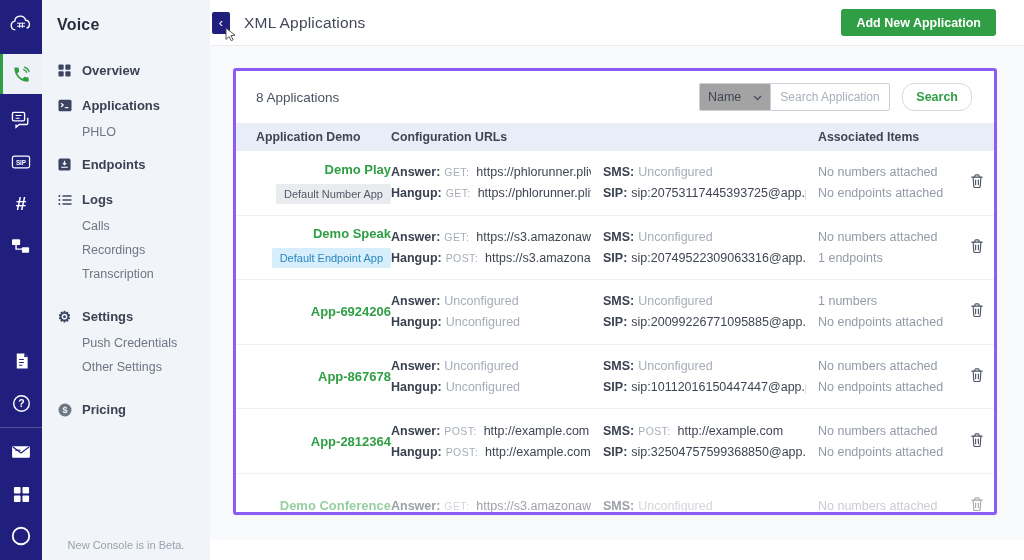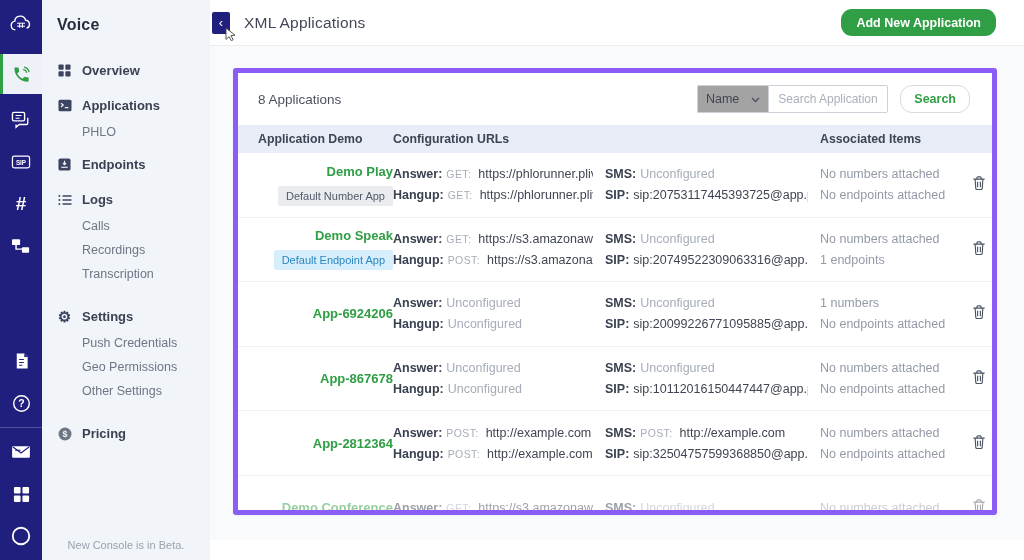--- a/index.html
+++ b/index.html
@@ -29,24 +29,24 @@
   .gap-lg { margin-top:16px; }
   .gear-glyph { font-size:15px; color:#3d4461; line-height:1; }
   .sidebar-footer { position:absolute; bottom:9px; left:0; right:0; text-align:center; font-size:11px; color:#9aa2ae; }
 
   
   .main { flex:1; display:flex; flex-direction:column; min-width:0; }
   .main-header { height:46px; background:#fff; border-bottom:1px solid #e9edf2; display:flex; align-items:center; padding:0 28px 0 2px; flex-shrink:0; }
   .collapse-btn { width:18px; height:22px; background:#211f7d; color:#fff; border:none; border-radius:2px; font-size:13px; line-height:1; display:flex; align-items:center; justify-content:center; margin-right:14px; position:relative; cursor:pointer; }
   .cursor-overlay { position:absolute; right:-7px; bottom:-9px; }
   .page-title { font-size:15.5px; font-weight:500; color:#424857; letter-spacing:.2px; }
-  .add-btn { margin-left:auto; background:#2f9e44; color:#fff; border:none; border-radius:11px; height:27px; padding:0 15px; font-size:12.5px; font-weight:600; cursor:pointer; }
+  .add-btn { margin-left:auto; background:#2f9e44; color:#fff; border:none; border-radius:3px; height:27px; padding:0 15px; font-size:12.5px; font-weight:600; cursor:pointer; }
 
   .content { flex:1; padding:22px 27px 0 23px; background:#f8fafc; }
-  .card { background:#fff; border:5px solid #8b5cf6; border-radius:3px; height:447px; overflow:hidden; box-shadow:0 1px 2px rgba(27,31,54,.05); }
+  .card { background:#fff; border:3px solid #8b5cf6; border-radius:3px; height:447px; overflow:hidden; box-shadow:0 1px 2px rgba(27,31,54,.05); }
   .main-footer { height:20px; background:#fff; }
 
   .card-top { height:52px; display:flex; align-items:center; padding:0 22px 0 20px; }
   .count-label { font-size:13.5px; color:#4b5260; }
   .controls { margin-left:auto; display:flex; align-items:center; }
   .field-select { height:28px; background:#a3a3a3; border:1px solid #ccd1d9; border-right:none; border-radius:2px 0 0 2px; display:flex; align-items:center; padding:0 8px; font-size:12.5px; color:#3f4552; gap:12px; cursor:pointer; }
   .search-input { height:28px; width:120px; border:1px solid #ccd1d9; border-radius:0 2px 2px 0; padding:0 9px; font-size:12px; color:#3f4552; outline:none; }
   .search-input::placeholder { color:#a9b0ba; }
   .search-btn { margin-left:12px; height:28px; padding:0 13px; background:#fff; border:1px solid #d6dae1; border-radius:12px; color:#2f9e44; font-size:12.5px; font-weight:600; cursor:pointer; }
 
@@ -205,21 +205,20 @@
     </div>
     <div class="side-sub">Calls</div>
     <div class="side-sub">Recordings</div>
     <div class="side-sub">Transcription</div>
 
     <div class="side-item gap-lg">
       <span class="si-icon gear-glyph">⚙</span>
       <span>Settings</span>
     </div>
     <div class="side-sub">Push Credentials</div>
-    <div class="side-sub">Geo Permissions</div>
     <div class="side-sub">Other Settings</div>
 
     <div class="side-item gap-lg">
       <span class="si-icon">
         <svg width="14" height="14" viewBox="0 0 14 14">
           <circle cx="7" cy="7" r="6.5" fill="#6e7684"></circle>
           <text x="7" y="10.2" font-size="9" font-weight="bold" fill="#f1f4f9" text-anchor="middle" font-family="Liberation Sans, sans-serif">$</text>
         </svg>
       </span>
       <span>Pricing</span>

